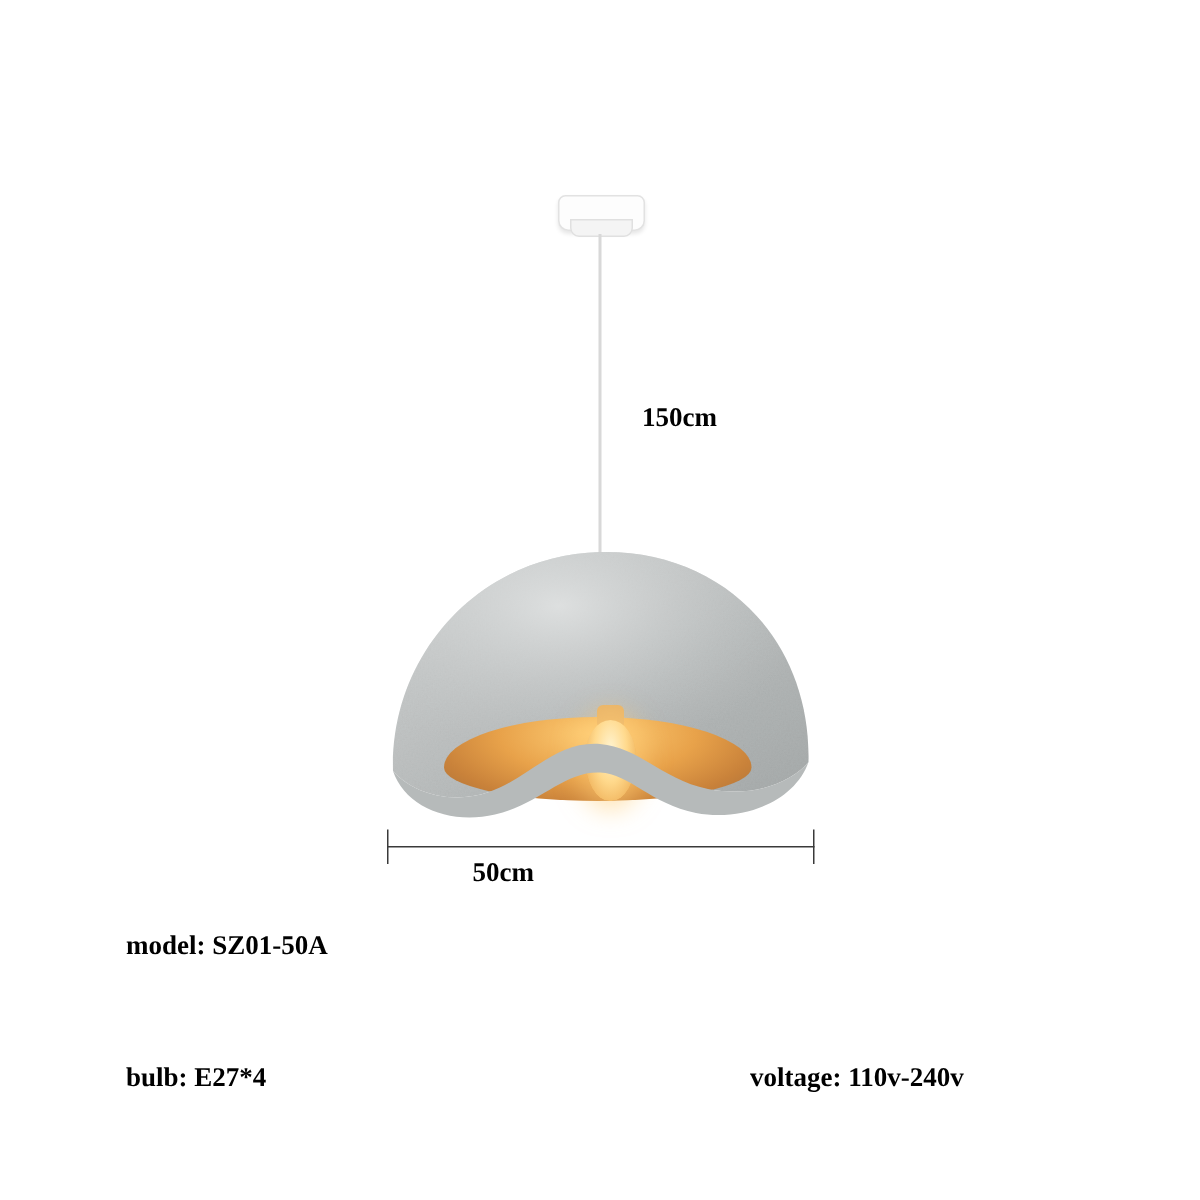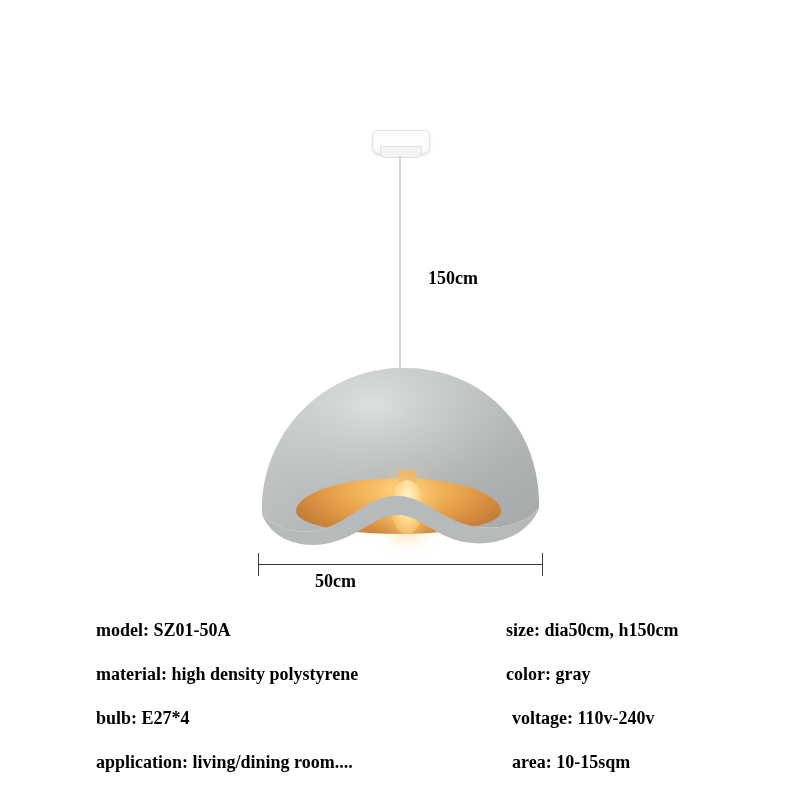--- a/index.html
+++ b/index.html
@@ -155,21 +155,21 @@
     width: 673px;
     text-align: center;
     font-size: 18px;
     font-weight: bold;
   }
   #w-label span { position: relative; left: -1px; }
 
   
   #specs {
     position: absolute;
-    left: 12px;
+    left: 0;
     top: 620px;
     width: 737px;
     height: 180px;
   }
   .spec-row {
     position: absolute;
     width: 800px;
     height: 38px;
   }
   .spec-left {
@@ -240,29 +240,20 @@
 
     <div class="tick" id="tick-left"></div>
     <div class="tick" id="tick-right"></div>
     <div id="width-line"></div>
     <div id="w-label"><span>50cm</span></div>
   </div>
 
   <div id="specs">
     <div class="spec-row" style="top:0px;">
       <div class="spec-left">model: SZ01-50A</div>
-      <div class="spec-right">size: dia50cm, h150cm</div>
-    </div>
-    <div class="spec-row" style="top:44px;">
-      <div class="spec-left">material: high density polystyrene</div>
-      <div class="spec-right">color: gray</div>
     </div>
     <div class="spec-row" style="top:88px;">
       <div class="spec-left">bulb: E27*4</div>
       <div class="spec-right indent">voltage: 110v-240v</div>
     </div>
-    <div class="spec-row" style="top:132px;">
-      <div class="spec-left">application: living/dining room....</div>
-      <div class="spec-right indent">area: 10-15sqm</div>
-    </div>
   </div>
 
 </div>
 
 </body></html>

